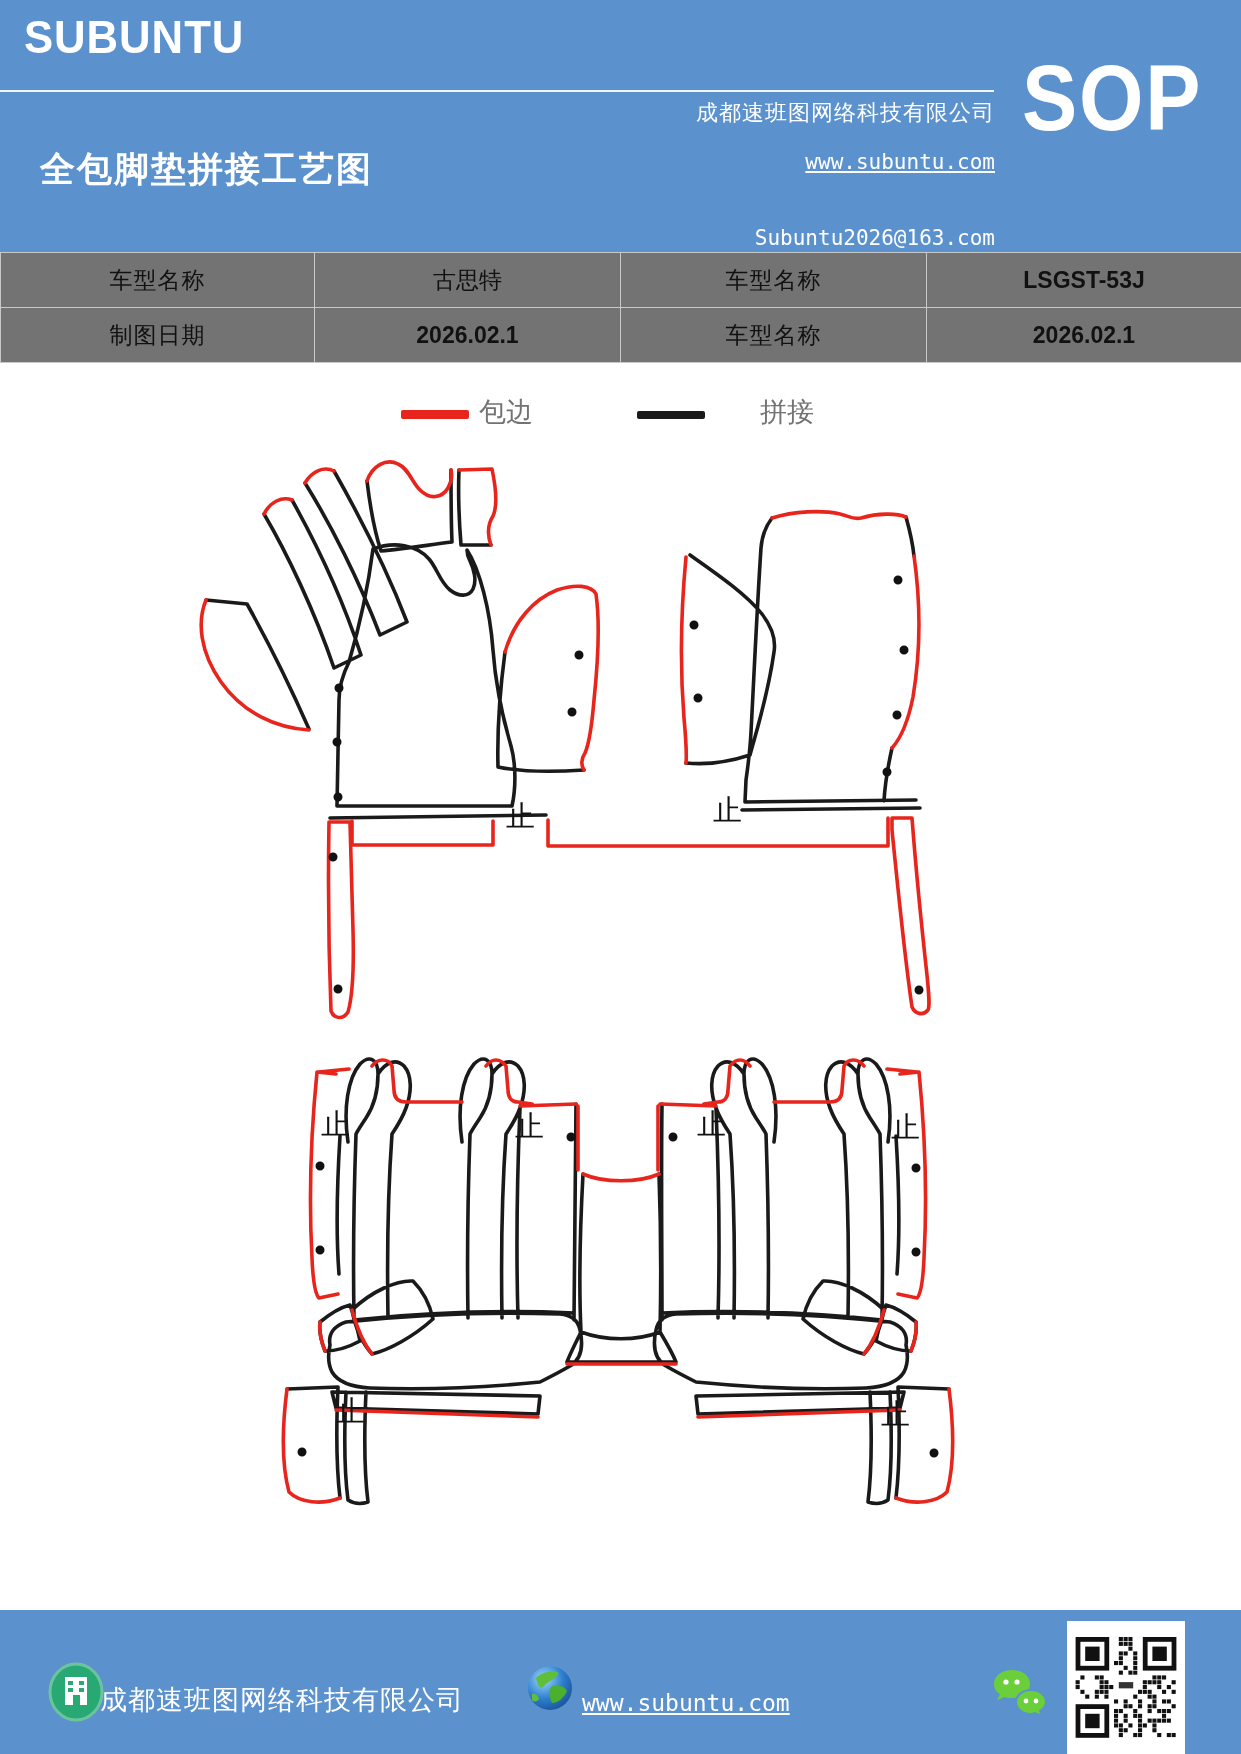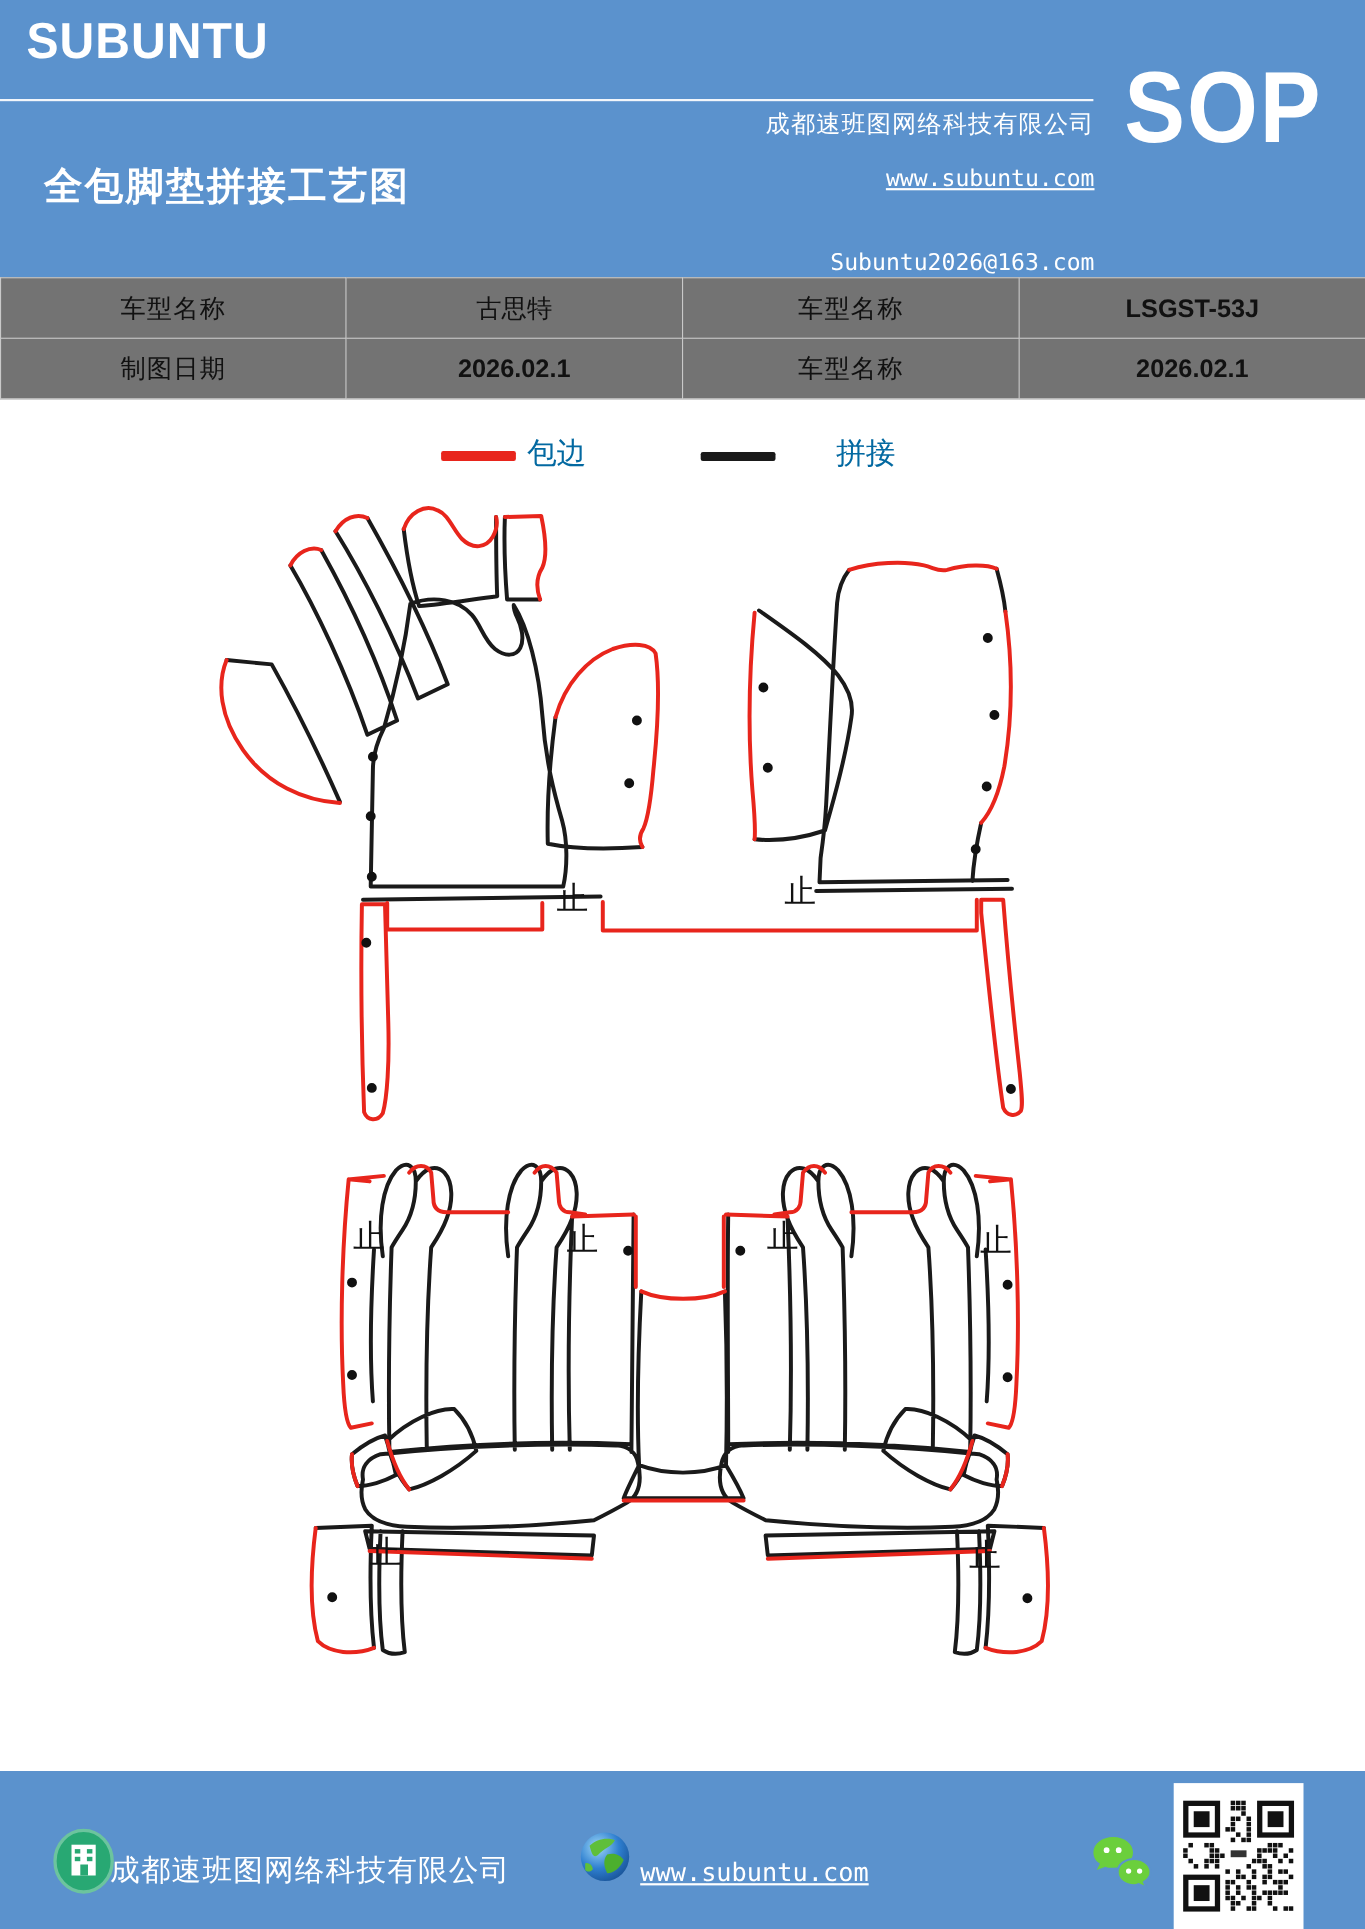--- a/index.html
+++ b/index.html
@@ -28,21 +28,21 @@
         font-size:23px;color:#111111;}
   .cell-label{font-family:"DejaVu Serif","Liberation Serif",serif;letter-spacing:1px;}
   .cell-cn{font-family:Liberation Sans, sans-serif;}
   .cell-code{font-family:"Liberation Sans",sans-serif;font-size:20px;font-weight:700;}
   .cell-date{font-family:"Liberation Sans",sans-serif;font-size:21px;font-weight:600;}
   
   .legend{position:absolute;left:0;top:398px;width:1241px;height:40px;z-index:3;}
   .swatch{position:absolute;height:9px;width:68px;border-radius:2px;}
   .swatch-edge{left:401px;top:12px;background:#e8251c;}
   .swatch-splice{left:637px;top:13px;background:#1a1a1a;height:8px;}
-  .legend-label{position:absolute;top:-4px;font-size:27px;color:#0369a1;
+  .legend-label{position:absolute;top:-4px;font-size:27px;color:#737373;
         font-family:"DejaVu Serif","Liberation Serif",serif;}
   .label-edge{left:479px;}
   .label-splice{left:744px;margin-left:16px;}
   
   .drawing{position:absolute;left:0;top:0;width:1241px;height:1754px;z-index:1;}
   .drawing path{fill:none;stroke-linecap:round;stroke-linejoin:round;}
   .stroke-black{stroke:#1a1a1a;stroke-width:3.6;}
   .stroke-red{stroke:#e8251c;stroke-width:3.6;}
   .dots{stroke:#111111;stroke-width:9;stroke-linecap:round;}
   .stop-text{font-size:29px;fill:#111111;font-family:"DejaVu Serif","Liberation Serif",serif;}

